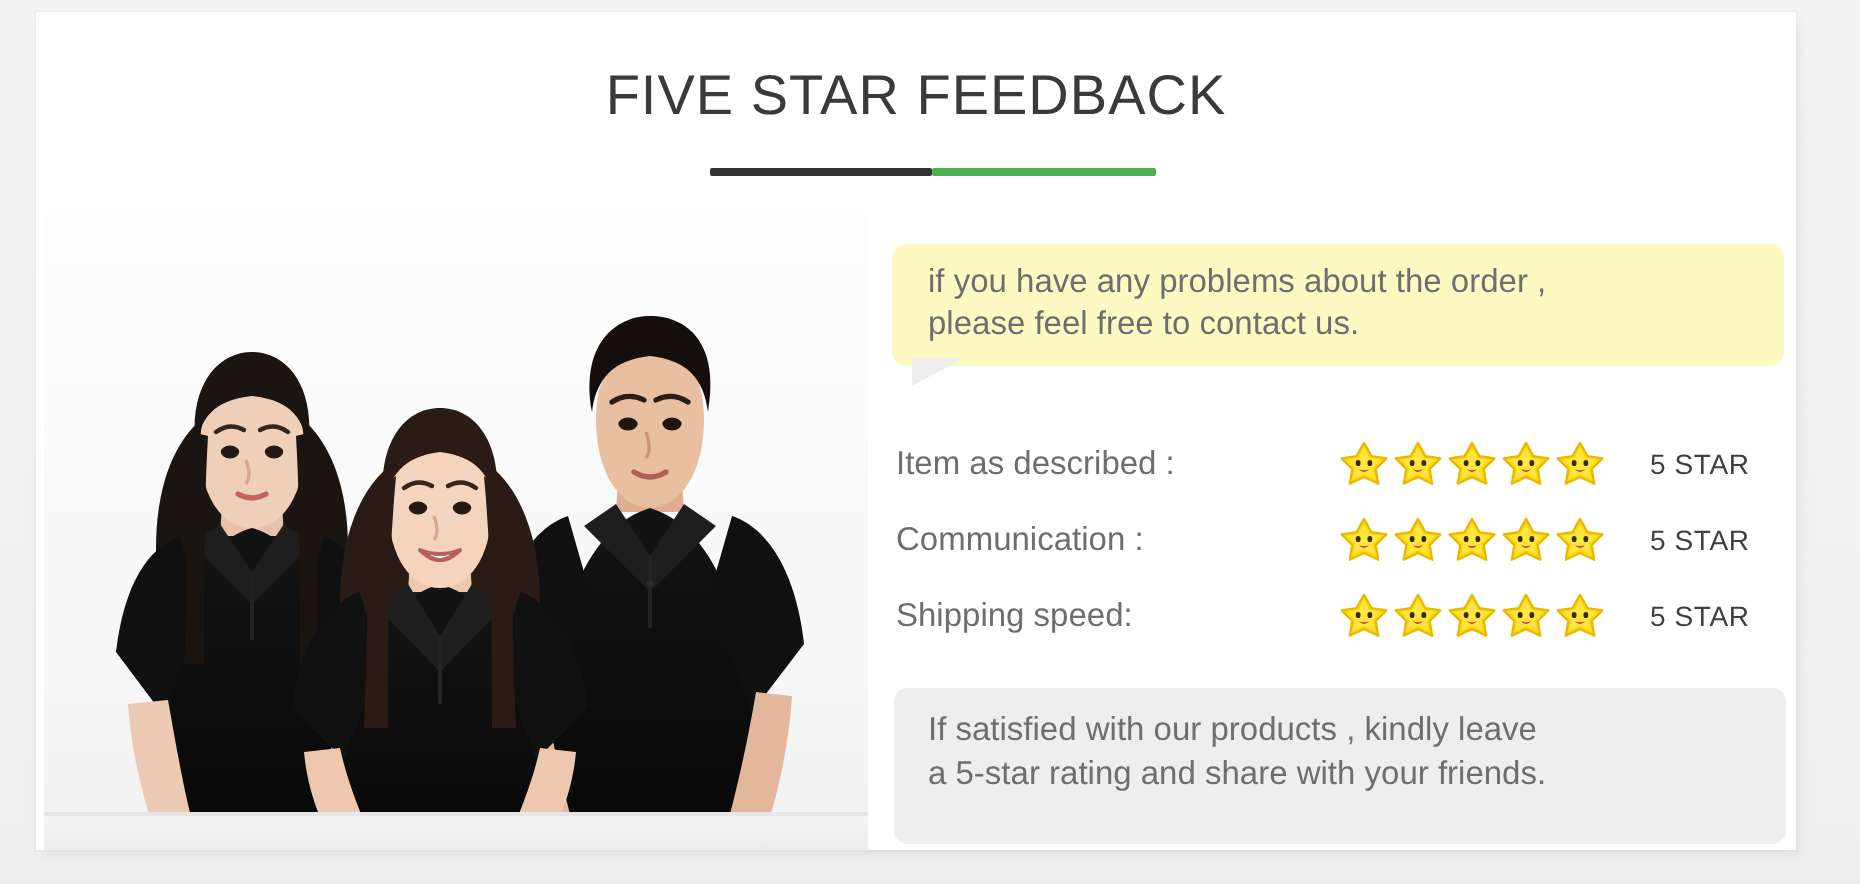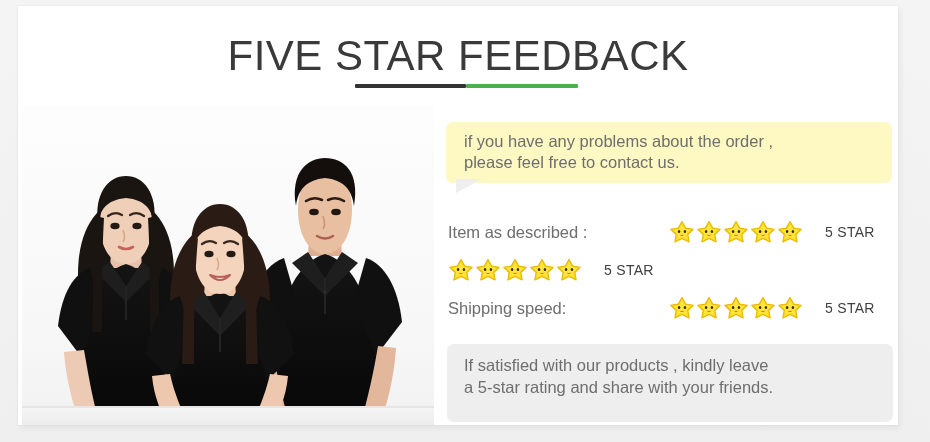--- a/index.html
+++ b/index.html
@@ -30,21 +30,21 @@
     box-shadow: 0 0 0 1px rgba(0,0,0,0.015), 2px 3px 7px rgba(0,0,0,0.06);
   }
 
   
   .title {
     position: absolute;
     left: 0;
     top: 26px;
     width: 880px;
     text-align: center;
-    font-size: 42px;
+    font-size: 28px;
     letter-spacing: 0.5px;
     color: #3a3a3a;
     font-weight: 400;
     white-space: nowrap;
   }
   .rule {
     position: absolute;
     top: 78px;
     height: 4px;
     border-radius: 1px;
@@ -332,20 +332,21 @@
                   <ellipse cx="12.4" cy="15.4" rx="1.5" ry="1.9" fill="#3a2a00"></ellipse>
                   <ellipse cx="19.6" cy="15.4" rx="1.5" ry="1.9" fill="#3a2a00"></ellipse>
                   <path d="M12.8 19.2 q3.2 3.4 6.4 0 q-3.2 1.4 -6.4 0 Z" fill="#d6342a"></path>
                 </g>
               </svg>
           </div>
           <div class="row-value">5 STAR</div>
         </div>
 
         <div class="row">
+          <div class="row-label">Communication&nbsp;:</div>
           <div class="stars">
             <svg class="star-ico" viewBox="0 0 32 32">
                 <g>
                   <path d="M16 3 L20.6 11.2 L29.8 12.6 L23.2 19.1 L24.8 28.2 L16 24 L7.2 28.2 L8.8 19.1 L2.2 12.6 L11.4 11.2 Z" fill="#ffd80d" stroke="#e8b800" stroke-width="1.4" stroke-linejoin="round"></path>
                   <path d="M16 6 L19.4 12.4 L26.4 13.5 L21.4 18.4 L22.6 25.2 L16 22 L9.4 25.2 L10.6 18.4 L5.6 13.5 L12.6 12.4 Z" fill="#fff06a" opacity="0.55"></path>
                   <ellipse cx="12.4" cy="15.4" rx="1.5" ry="1.9" fill="#3a2a00"></ellipse>
                   <ellipse cx="19.6" cy="15.4" rx="1.5" ry="1.9" fill="#3a2a00"></ellipse>
                   <path d="M12.8 19.2 q3.2 3.4 6.4 0 q-3.2 1.4 -6.4 0 Z" fill="#d6342a"></path>
                 </g>
               </svg>

